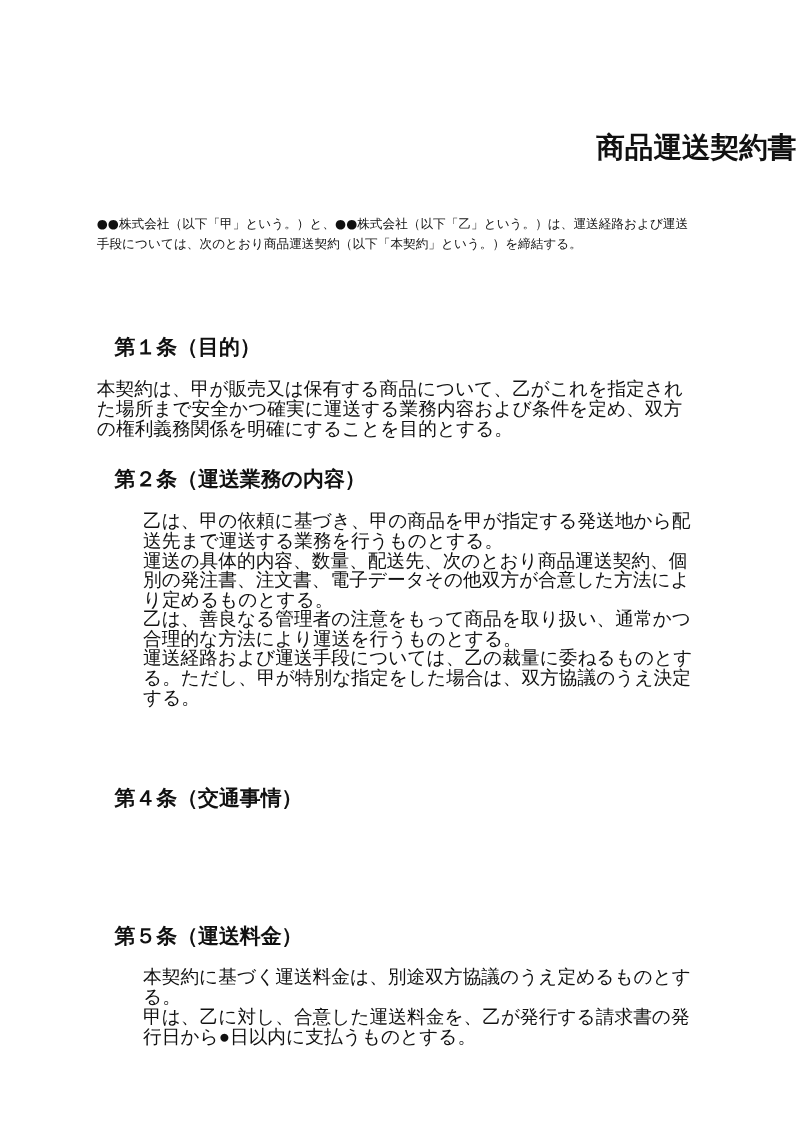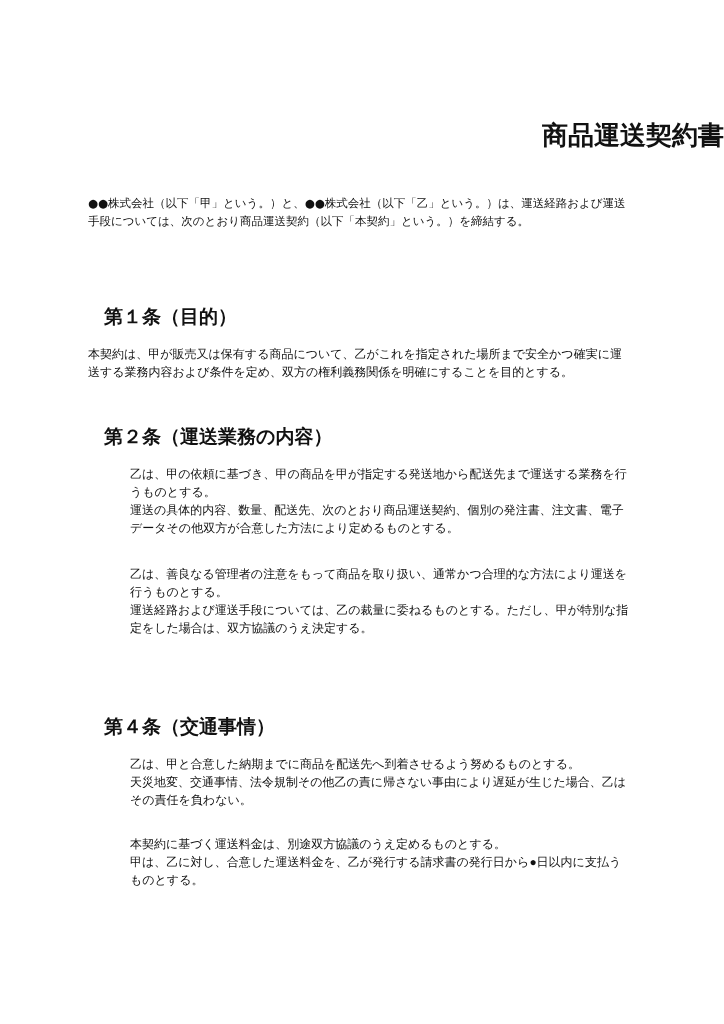--- a/index.html
+++ b/index.html
@@ -4,21 +4,21 @@
 <style>
   html, body { margin:0; padding:0; background:#ffffff; }
   body { width:724px; height:1024px; position:relative; overflow:hidden;
          font-family:"DejaVu Sans", "Liberation Sans", sans-serif; color:#111; }
   .title { position:absolute; left:0; width:724px; top:118px; text-align:right;
            font-size:26px; font-weight:bold; letter-spacing:0px; line-height:34px; }
   .preamble { position:absolute; left:88px; width:545px; top:194px;
               font-size:11.5px; line-height:18px; }
   .article { position:absolute; left:88px; width:545px; }
   .article h2 { margin:16px; font-size:19px; font-weight:bold; line-height:26px; }
-  .article .body { font-size:12px; line-height:18px; margin-top:13px; }
+  .article .body { font-size:17px; line-height:18px; margin-top:2px; }
   .article .body.indent { padding-left:42px;font-family:Liberation Serif, serif; }
   .article .body p { margin:0; }
 </style>
 </head>
 <body>
 
 <div class="title">商品運送契約書</div>
 
 <div class="preamble">●●株式会社（以下「甲」という。）と、●●株式会社（以下「乙」という。）は、運送経路および運送手段については、次のとおり商品運送契約（以下「本契約」という。）を締結する。</div>
 
@@ -39,24 +39,21 @@
 
 <section class="article" style="top:552px;">
   <div class="body indent">
     <p>乙は、善良なる管理者の注意をもって商品を取り扱い、通常かつ合理的な方法により運送を行うものとする。</p>
     <p>運送経路および運送手段については、乙の裁量に委ねるものとする。ただし、甲が特別な指定をした場合は、双方協議のうえ決定する。</p>
   </div>
 </section>
 
 <section class="article" style="top:697px;">
   <h2>第４条（交通事情）</h2>
-  <div class="body indent">
-    <p>乙は、甲と合意した納期までに商品を配送先へ到着させるよう努めるものとする。</p>
-    <p>天災地変、交通事情、法令規制その他乙の責に帰さない事由により遅延が生じた場合、乙はその責任を負わない。</p>
-  </div>
 </section>
 
 <section class="article" style="top:822px;">
+  <h2>第５条（運送料金）</h2>
   <div class="body indent">
     <p>本契約に基づく運送料金は、別途双方協議のうえ定めるものとする。</p>
     <p>甲は、乙に対し、合意した運送料金を、乙が発行する請求書の発行日から●日以内に支払うものとする。</p>
   </div>
 </section>
 
 </body></html>

